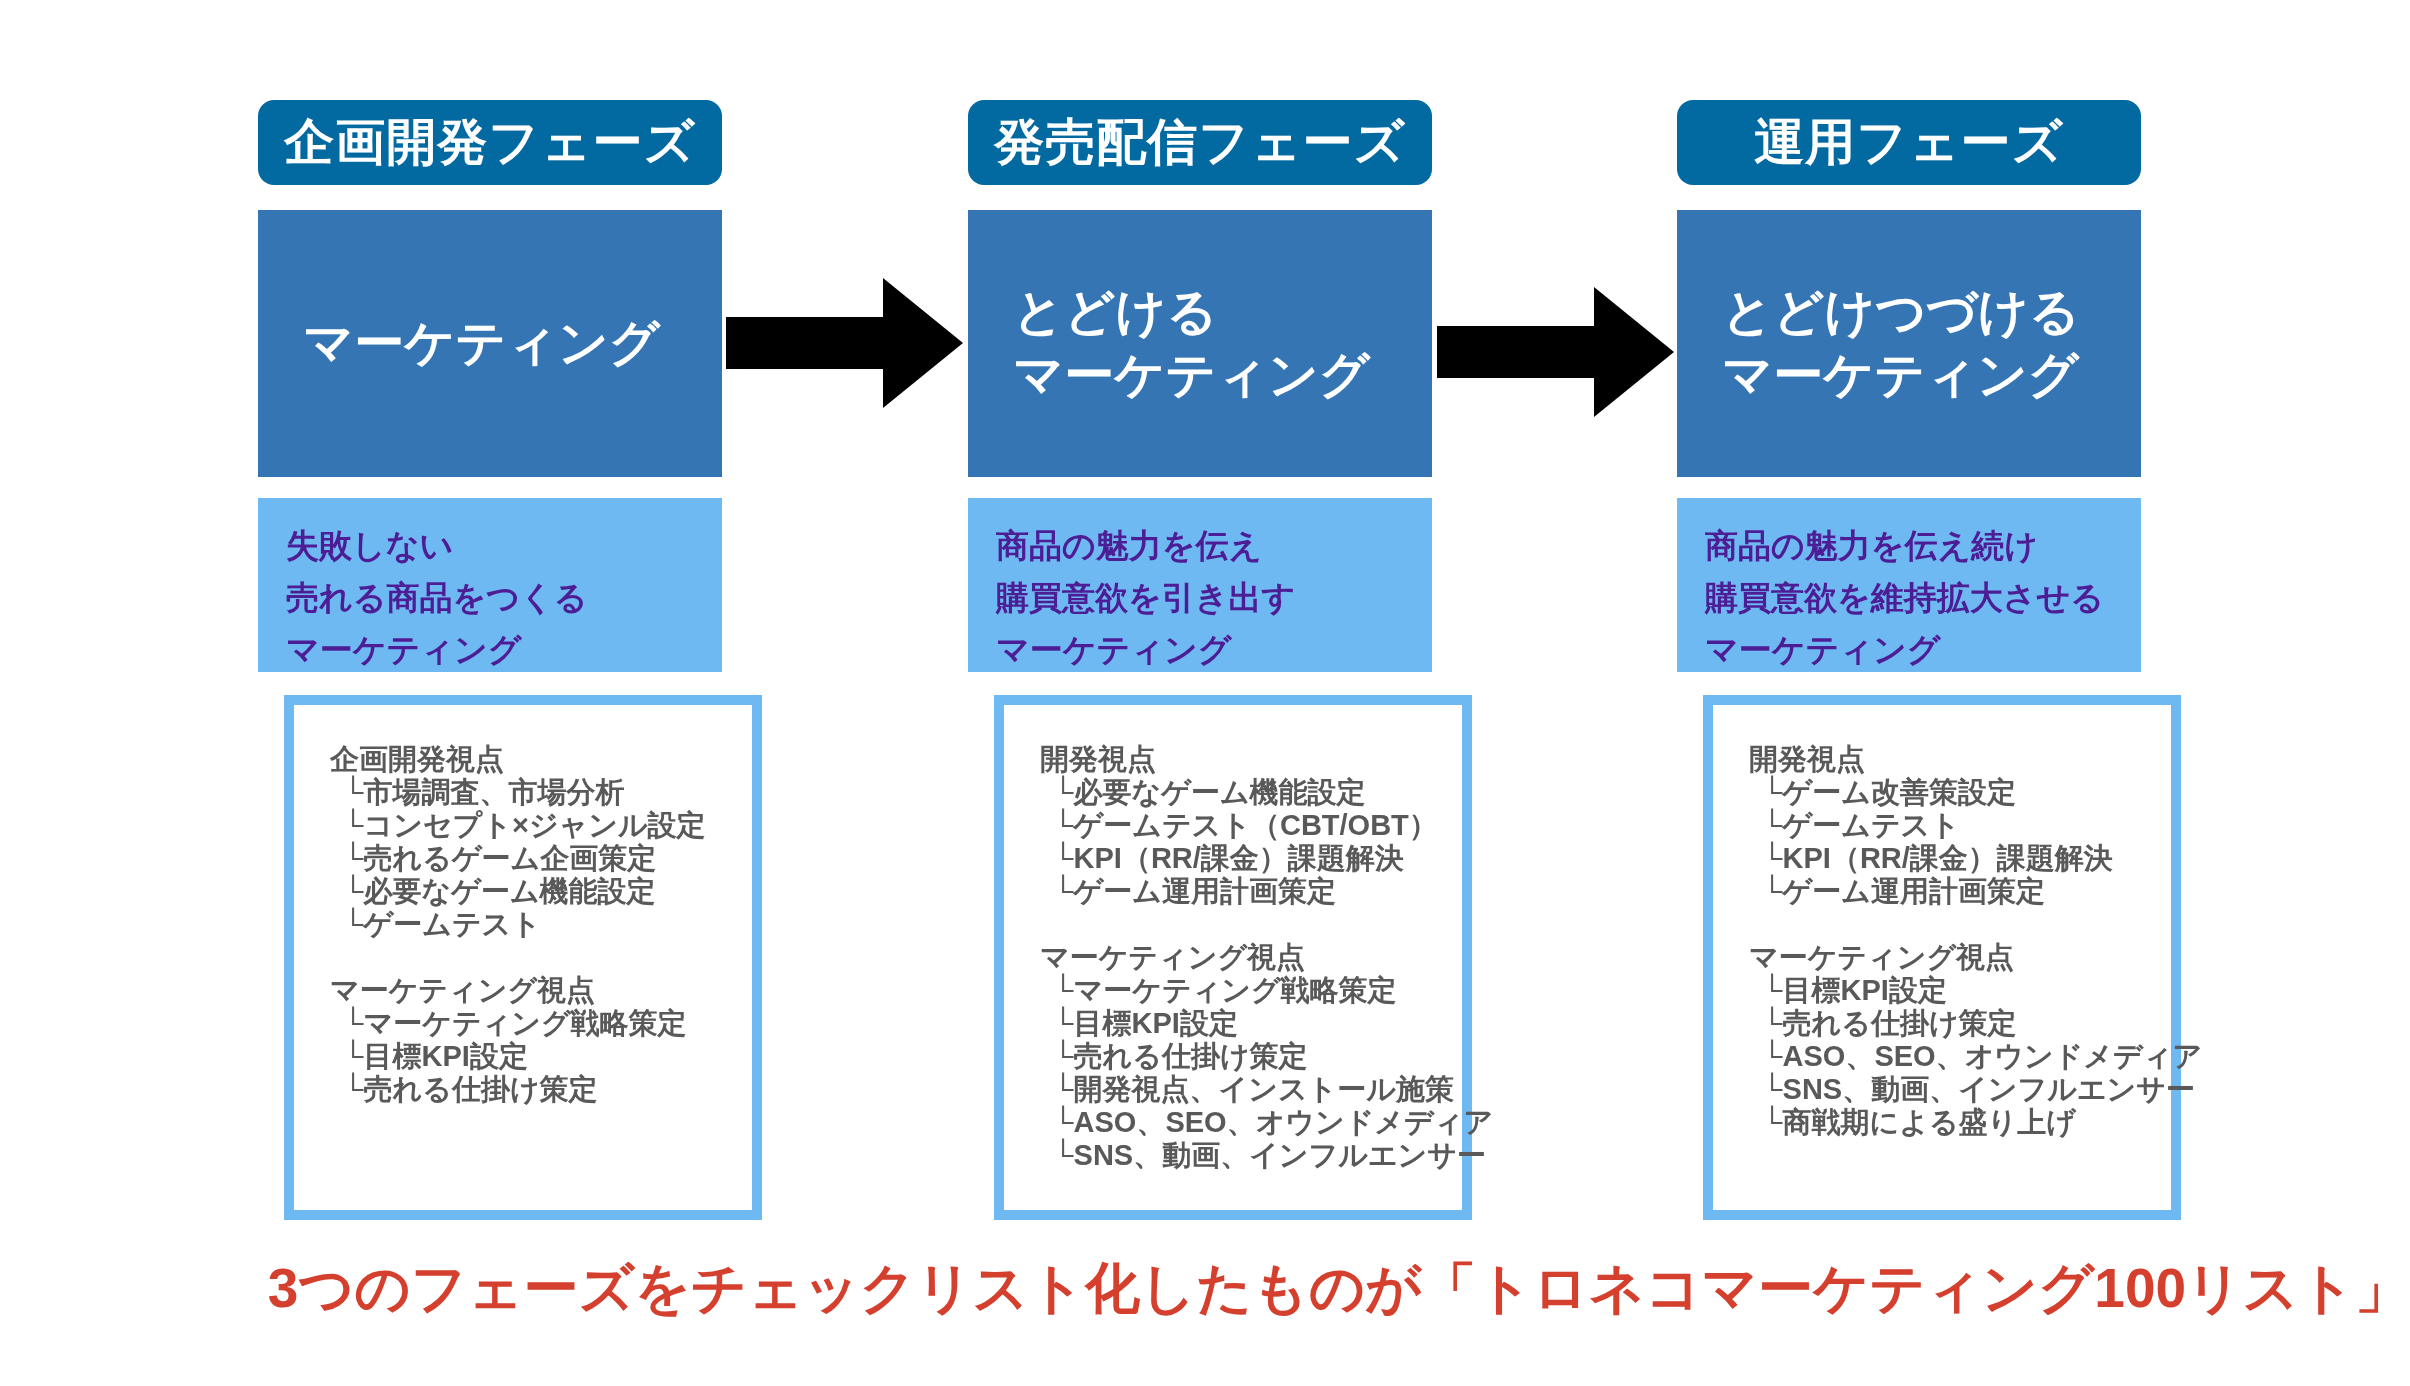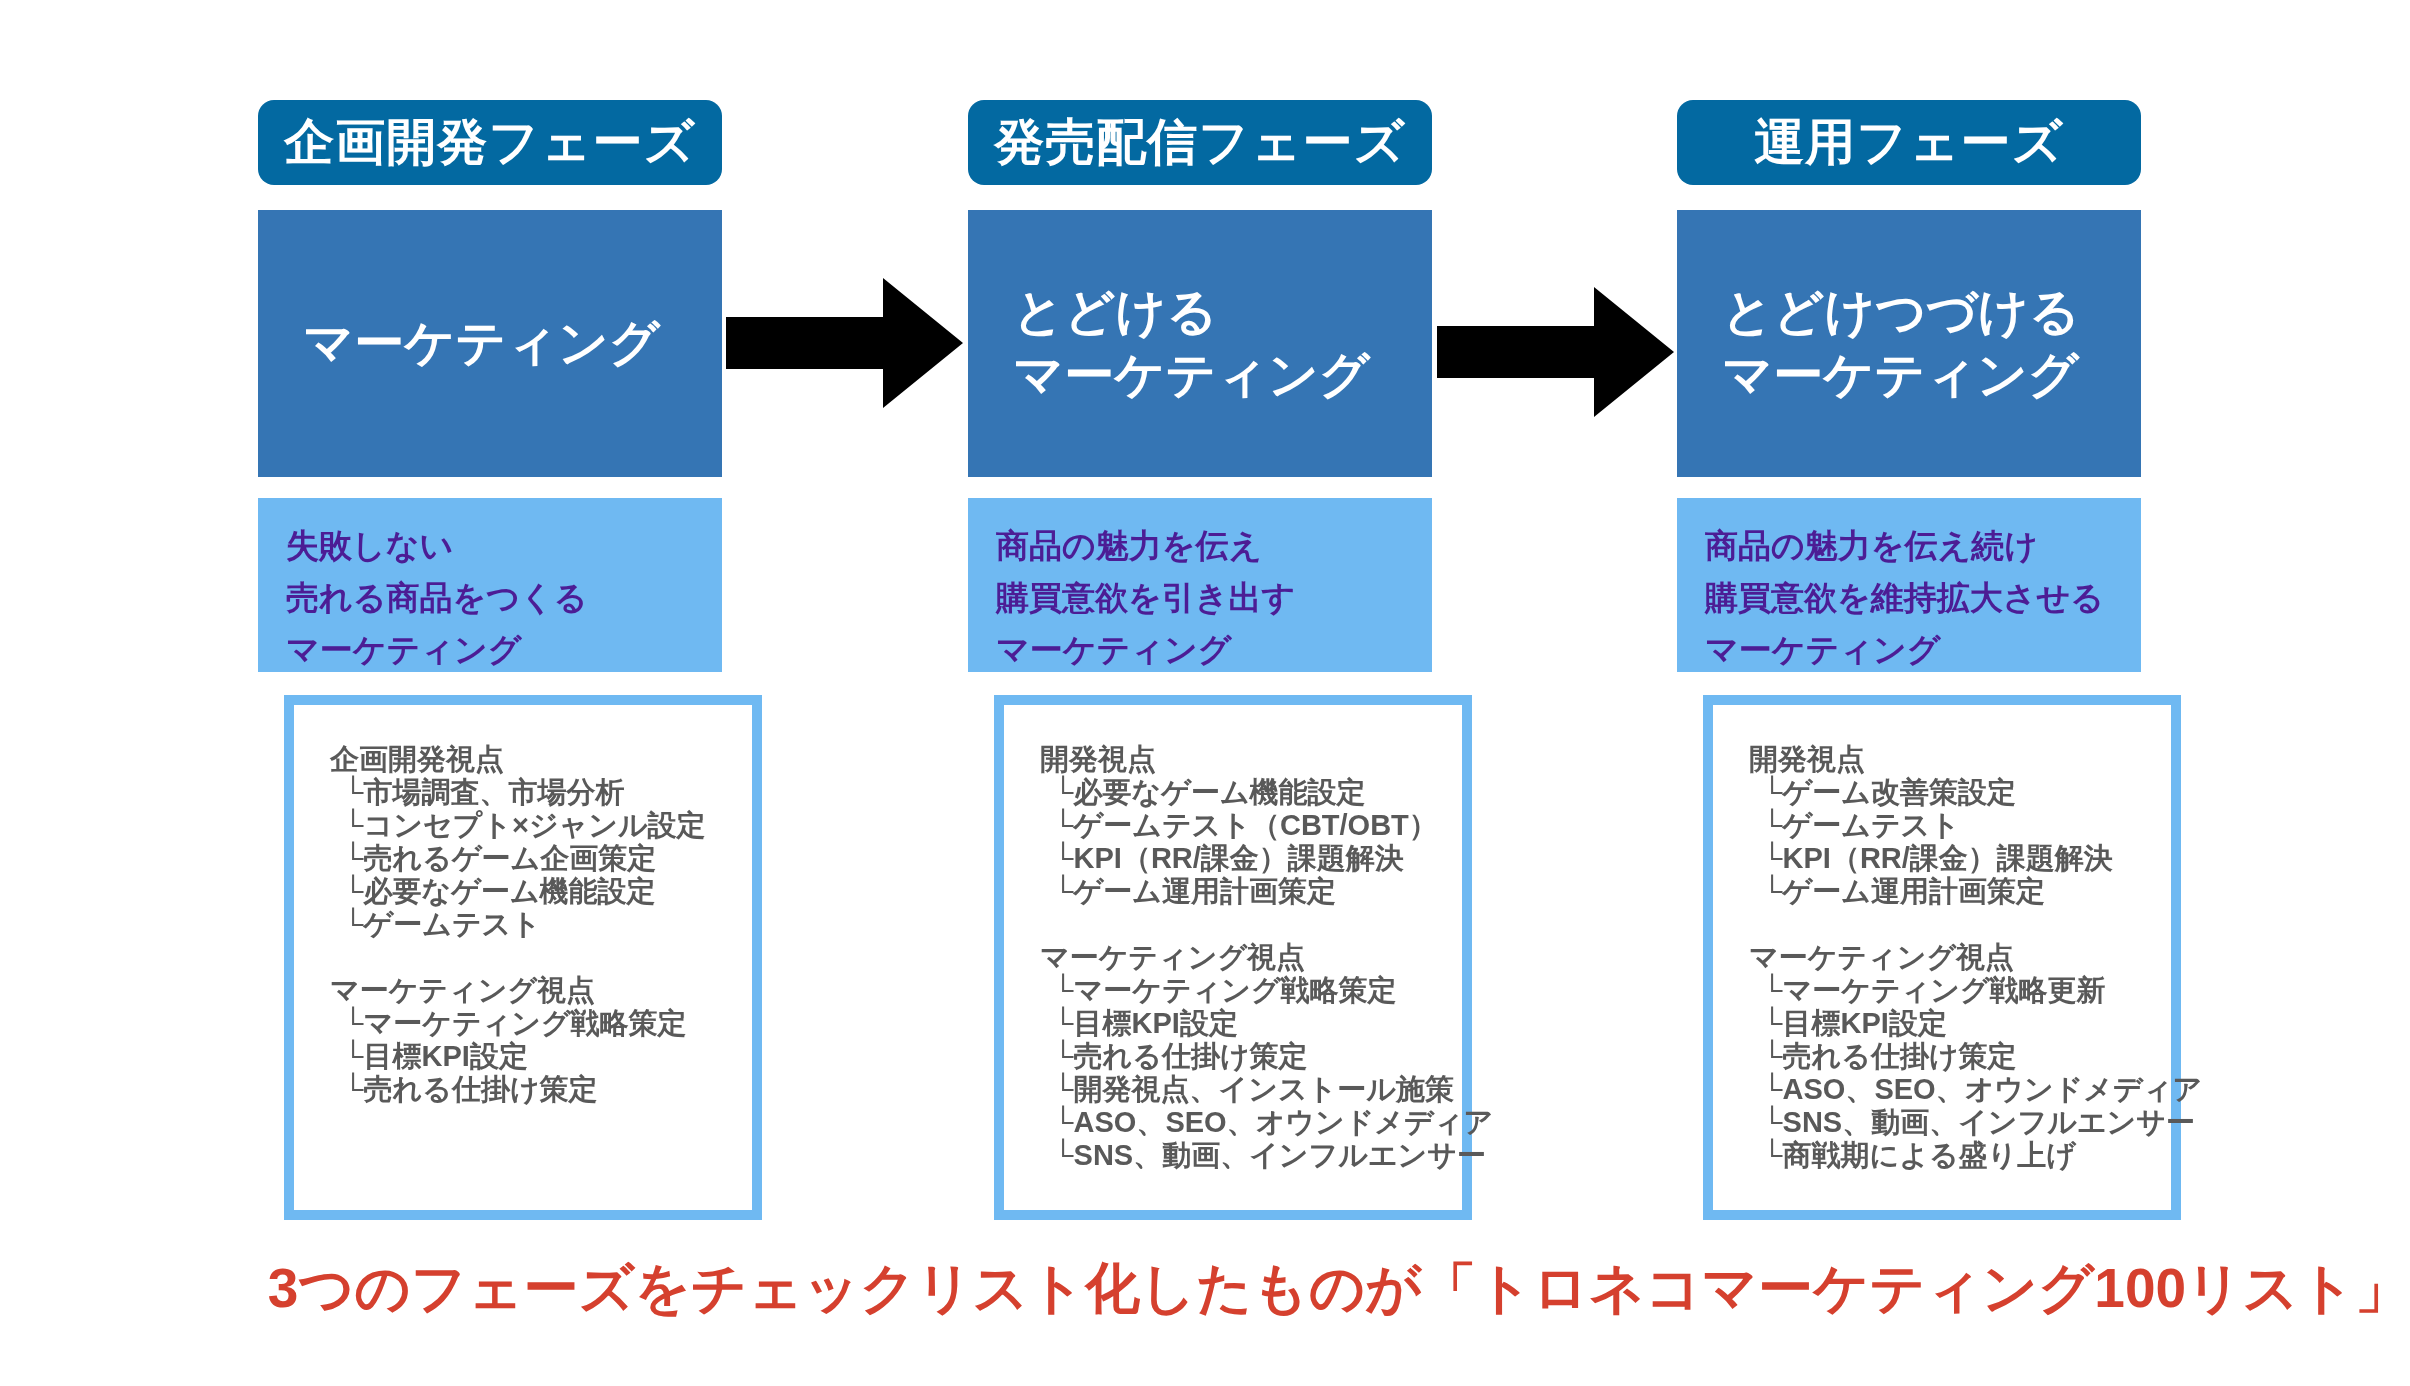--- a/index.html
+++ b/index.html
@@ -130,21 +130,20 @@
       <div>マーケティング</div>
     </div>
     <div class="checklist-box">
       <div class="cl-title">開発視点</div>
       <div class="cl-item">└ゲーム改善策設定</div>
       <div class="cl-item">└ゲームテスト</div>
       <div class="cl-item">└KPI（RR/課金）課題解決</div>
       <div class="cl-item">└ゲーム運用計画策定</div>
       <div class="cl-gap"></div>
       <div class="cl-title">マーケティング視点</div>
-      <div class="cl-item">└マーケティング戦略更新</div>
       <div class="cl-item">└目標KPI設定</div>
       <div class="cl-item">└売れる仕掛け策定</div>
       <div class="cl-item">└ASO、SEO、オウンドメディア</div>
       <div class="cl-item">└SNS、動画、インフルエンサー</div>
       <div class="cl-item">└商戦期による盛り上げ</div>
     </div>
   </div>
 
   <svg class="arrow arrow-1" width="237" height="130" viewBox="0 0 237 130">
     <polygon points="0,39 157,39 157,0 237,65 157,130 157,91 0,91" fill="#000000"></polygon>

